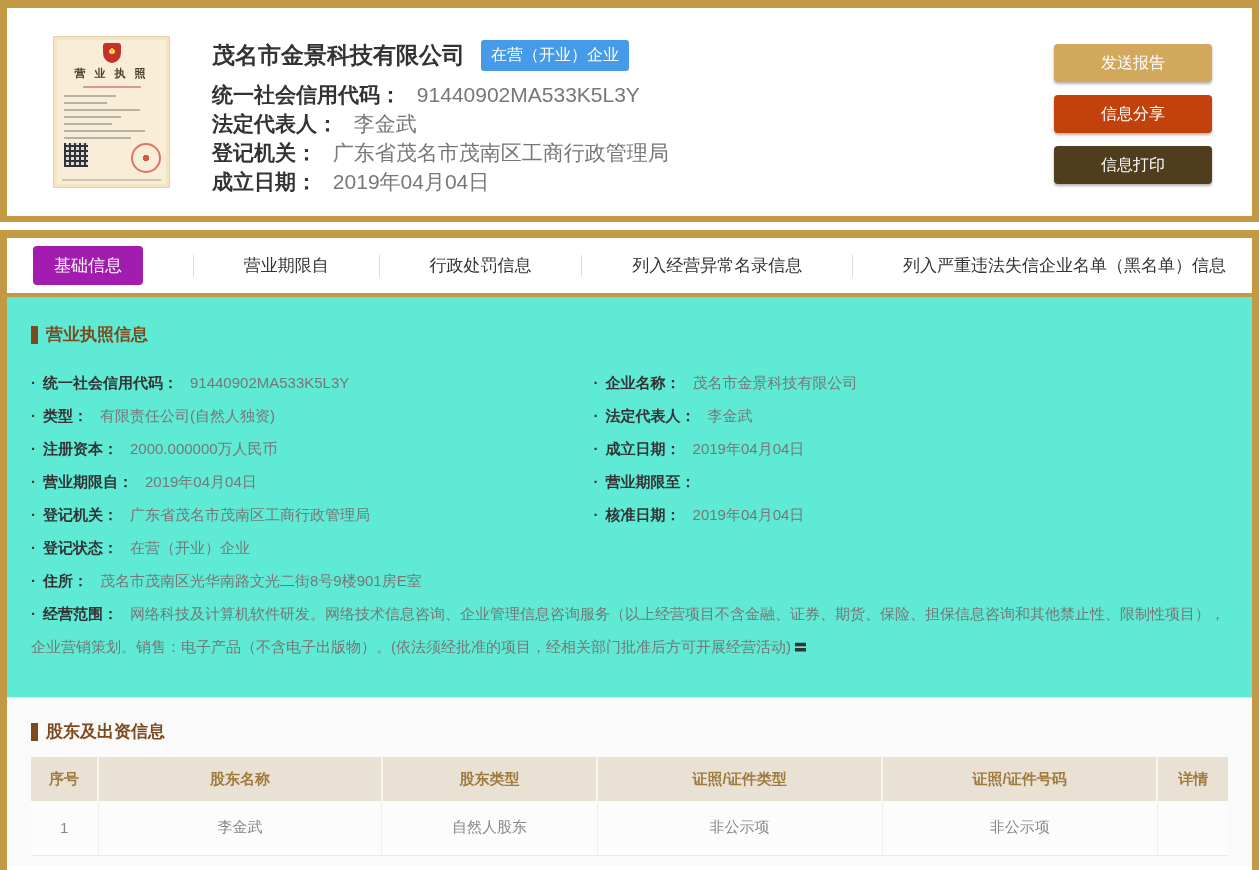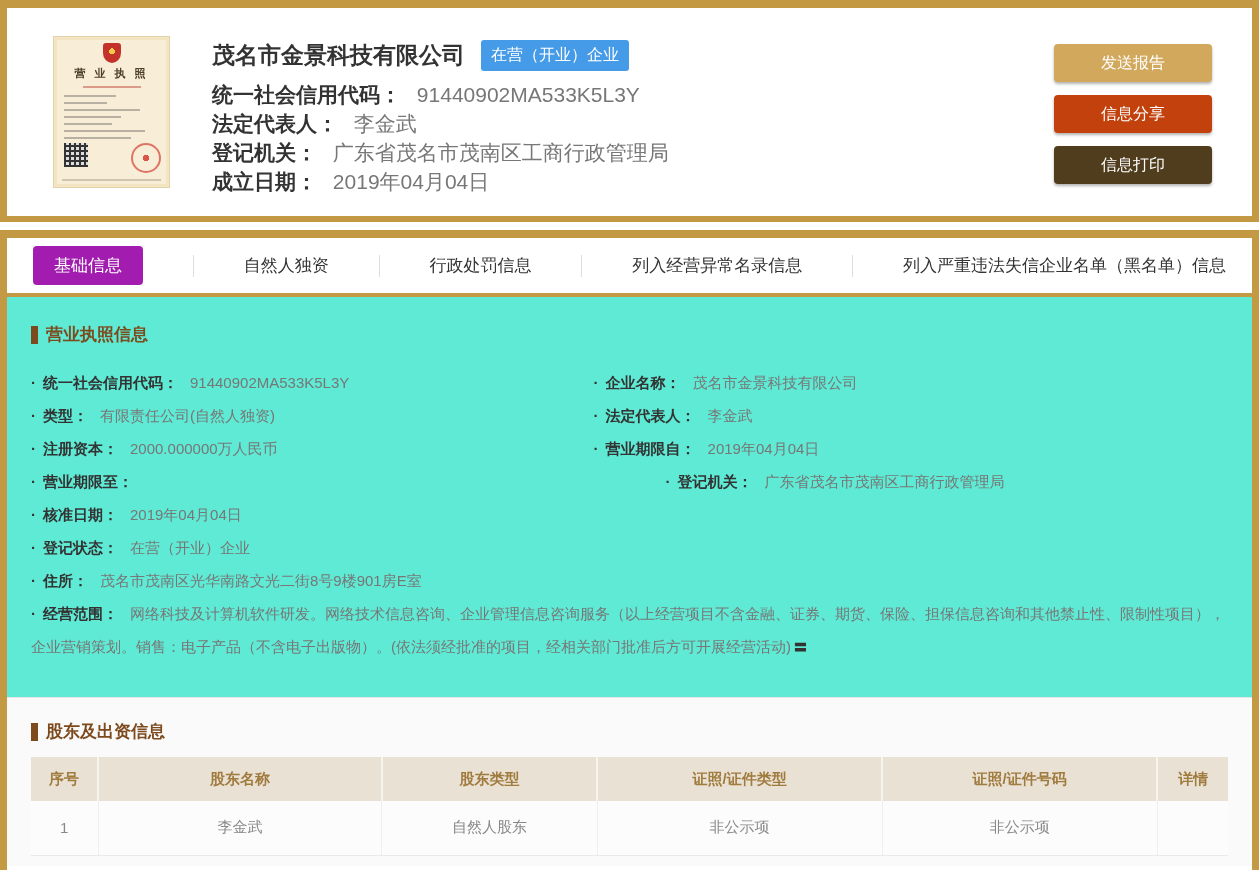--- a/index.html
+++ b/index.html
@@ -139,21 +139,21 @@
     <button class="btn btn-share">信息分享</button>
     <button class="btn btn-print">信息打印</button>
   </div>
 </div>
 
 <div class="main-card">
 
   <div class="tabbar">
     <span class="tab active">基础信息</span>
     <span class="tab-divider"></span>
-    <span class="tab">自然人独资</span>
+    <span class="tab">营业期限自</span>
     <span class="tab-divider"></span>
     <span class="tab">行政处罚信息</span>
     <span class="tab-divider"></span>
     <span class="tab">列入经营异常名录信息</span>
     <span class="tab-divider"></span>
     <span class="tab">列入严重违法失信企业名单（黑名单）信息</span>
   </div>
 
   <div class="license-info">
     <div class="section-title">
@@ -169,20 +169,23 @@
         <span class="bullet">·</span><span class="field-label">企业名称：</span><span class="field-value">茂名市金景科技有限公司</span>
       </div>
       <div class="field half-l">
         <span class="bullet">·</span><span class="field-label">类型：</span><span class="field-value">有限责任公司(自然人独资)</span>
       </div>
       <div class="field half-r">
         <span class="bullet">·</span><span class="field-label">法定代表人：</span><span class="field-value">李金武</span>
       </div>
       <div class="field half-l">
         <span class="bullet">·</span><span class="field-label">注册资本：</span><span class="field-value">2000.000000万人民币</span>
+      </div>
+      <div class="field half-r">
+        <span class="bullet">·</span><span class="field-label">成立日期：</span><span class="field-value">2019年04月04日</span>
       </div>
       <div class="field half-l">
         <span class="bullet">·</span><span class="field-label">营业期限自：</span><span class="field-value">2019年04月04日</span>
       </div>
       <div class="field half-r">
         <span class="bullet">·</span><span class="field-label">营业期限至：</span><span class="field-value"></span>
       </div>
       <div class="field half-l">
         <span class="bullet">·</span><span class="field-label">登记机关：</span><span class="field-value">广东省茂名市茂南区工商行政管理局</span>
       </div>

